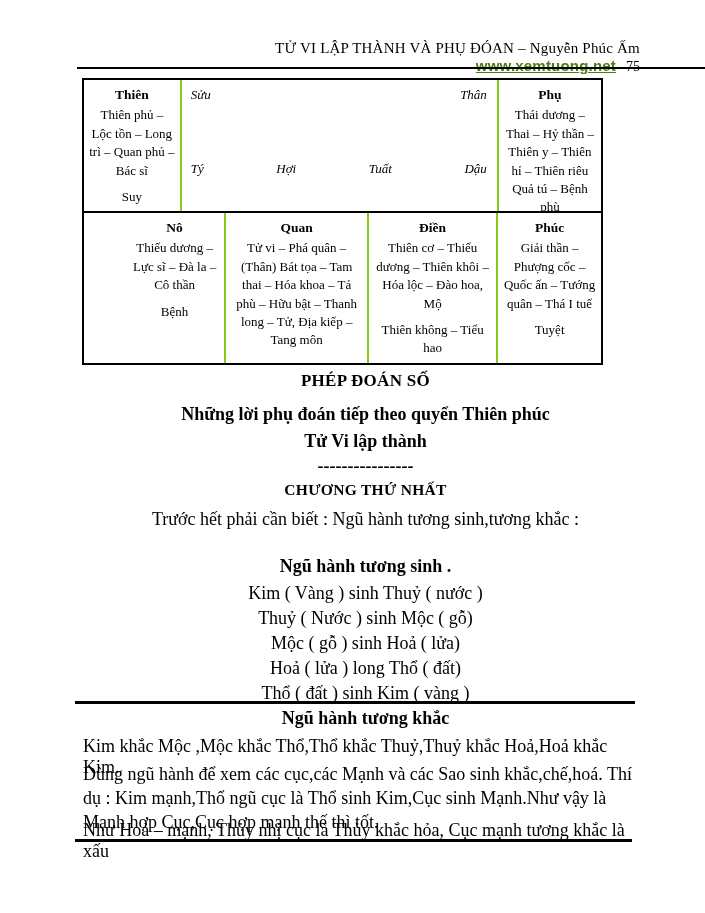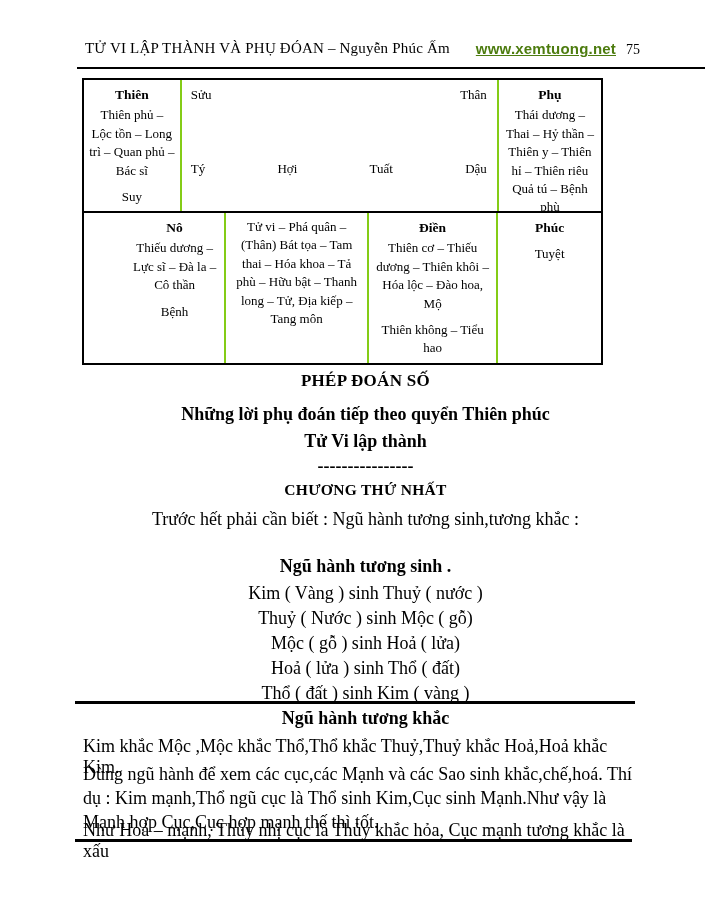--- a/index.html
+++ b/index.html
@@ -8,21 +8,21 @@
     position: relative;
     background: #ffffff;
     font-family: "Liberation Serif", "DejaVu Serif", serif;
     color: #000000;
     overflow: hidden;
   }
   
   .page-header {
     position: absolute;
     left: 85px; top: 40px; width: 555px;
-    display: flex; justify-content: space-between; align-items: flex-start;
+    display: flex; justify-content: space-between; align-items: flex-end; flex-direction: column;
   }
   .book-title { font-size: 15px; letter-spacing: 0.2px; white-space: nowrap; }
   .header-right { display: flex; align-items: baseline; gap: 10px; }
   .site-link {
     color: #4d7c0f; font-weight: bold; font-size: 15px;
     text-decoration: underline;
     font-family: "Liberation Sans", sans-serif;
     letter-spacing: 0.2px;
   }
   .page-number { font-size: 14px; }
@@ -43,21 +43,21 @@
     padding: 5px 5px 0 5px;
     text-align: center;
     font-size: 13px;
     line-height: 1.42;
     overflow: hidden;
   }
   .t-cell:last-child { border-right: none; }
   .cell-heading { font-weight: bold; font-size: 13.5px; margin-bottom: 2px; }
   .cell-footer { margin-top: 8px; }
   .w-a { width: 105px; }
-  .w-b { width: 344px; }
+  .w-b { width: 344px; font-style: italic; }
   .w-c { width: 110px; }
   .w-d { width: 108px; margin-left: 41px; }
   .w-e { width: 153px; }
   .w-f { width: 138px; }
   .chart-grid-cell { position: relative; text-align: left; padding: 0; }
   .branch-tl { position: absolute; top: 6px; left: 9px; font-size: 13px; }
   .branch-tr { position: absolute; top: 6px; right: 10px; font-size: 13px; }
   .branch-bottom-row {
     position: absolute; top: 80px; left: 9px; right: 10px;
     display: flex; justify-content: space-between; font-size: 13px;
@@ -120,46 +120,48 @@
       <div class="cell-body">Thái dương – Thai – Hỷ thần – Thiên y – Thiên hỉ – Thiên riêu Quả tú – Bệnh phù</div>
     </div>
   </div>
   <div class="t-row t-row-2">
     <div class="t-cell w-d">
       <div class="cell-heading">Nô</div>
       <div class="cell-body">Thiếu dương – Lực sĩ – Đà la – Cô thần</div>
       <div class="cell-footer">Bệnh</div>
     </div>
     <div class="t-cell w-e">
+      <div class="cell-heading">Quan</div>
       <div class="cell-body">Tử vi – Phá quân – (Thân) Bát tọa – Tam thai – Hóa khoa – Tả phù – Hữu bật – Thanh long – Tử, Địa kiếp – Tang môn</div>
     </div>
     <div class="t-cell w-f">
       <div class="cell-heading">Điền</div>
       <div class="cell-body">Thiên cơ – Thiếu dương – Thiên khôi – Hóa lộc – Đào hoa, Mộ</div>
       <div class="cell-footer">Thiên không – Tiểu hao</div>
     </div>
     <div class="t-cell w-c">
       <div class="cell-heading">Phúc</div>
+      <div class="cell-body">Giải thần – Phượng cốc – Quốc ấn – Tướng quân – Thá I tuế</div>
       <div class="cell-footer">Tuyệt</div>
     </div>
   </div>
 </div>
 
 <div class="abs centered main-title">PHÉP ĐOÁN SỐ</div>
 <div class="abs centered bold fs14 subtitle-1">Những lời phụ đoán tiếp theo quyển Thiên phúc</div>
 <div class="abs centered bold fs14 subtitle-2">Tử Vi lập thành</div>
 <div class="abs centered bold fs14 dash-divider">----------------</div>
 <div class="abs centered chapter-heading">CHƯƠNG THỨ NHẤT</div>
 <div class="abs centered fs14 intro-line">Trước hết phải cần biết : Ngũ hành tương sinh,tương khắc :</div>
 
 <div class="abs centered bold fs14 sinh-heading">Ngũ hành tương sinh .</div>
 <div class="abs centered fs14 sinh-0">Kim ( Vàng ) sinh Thuỷ ( nước )</div>
 <div class="abs centered fs14 sinh-1">Thuỷ ( Nước ) sinh Mộc ( gỗ)</div>
 <div class="abs centered fs14 sinh-2">Mộc ( gỗ ) sinh Hoả ( lửa)</div>
-<div class="abs centered fs14 sinh-3">Hoả ( lửa ) sinh Thổ ( đất)</div>
+<div class="abs centered fs14 sinh-3">Hoả ( lửa ) long Thổ ( đất)</div>
 <div class="abs centered fs14 sinh-4">Thổ ( đất ) sinh Kim ( vàng )</div>
 
 <div class="rule-mid"></div>
 <div class="abs centered bold fs14 khac-heading">Ngũ hành tương khắc</div>
 <div class="abs fs14 khac-line">Kim khắc Mộc ,Mộc khắc Thổ,Thổ khắc Thuỷ,Thuỷ khắc Hoả,Hoả khắc Kim.</div>
 <div class="abs fs14 para-1">Dùng ngũ hành để xem các cục,các Mạnh và các Sao sinh khắc,chế,hoá. Thí dụ : Kim mạnh,Thổ ngũ cục là Thổ sinh Kim,Cục sinh Mạnh.Như vậy là Mạnh hợp Cục,Cục hợp mạnh thế thì tốt.</div>
 <div class="abs fs14 para-2">Như Hoả – mạnh, Thủy nhị cục là Thủy khắc hỏa, Cục mạnh tương khắc là xấu</div>
 <div class="rule-bottom"></div>
 
 </body></html>

